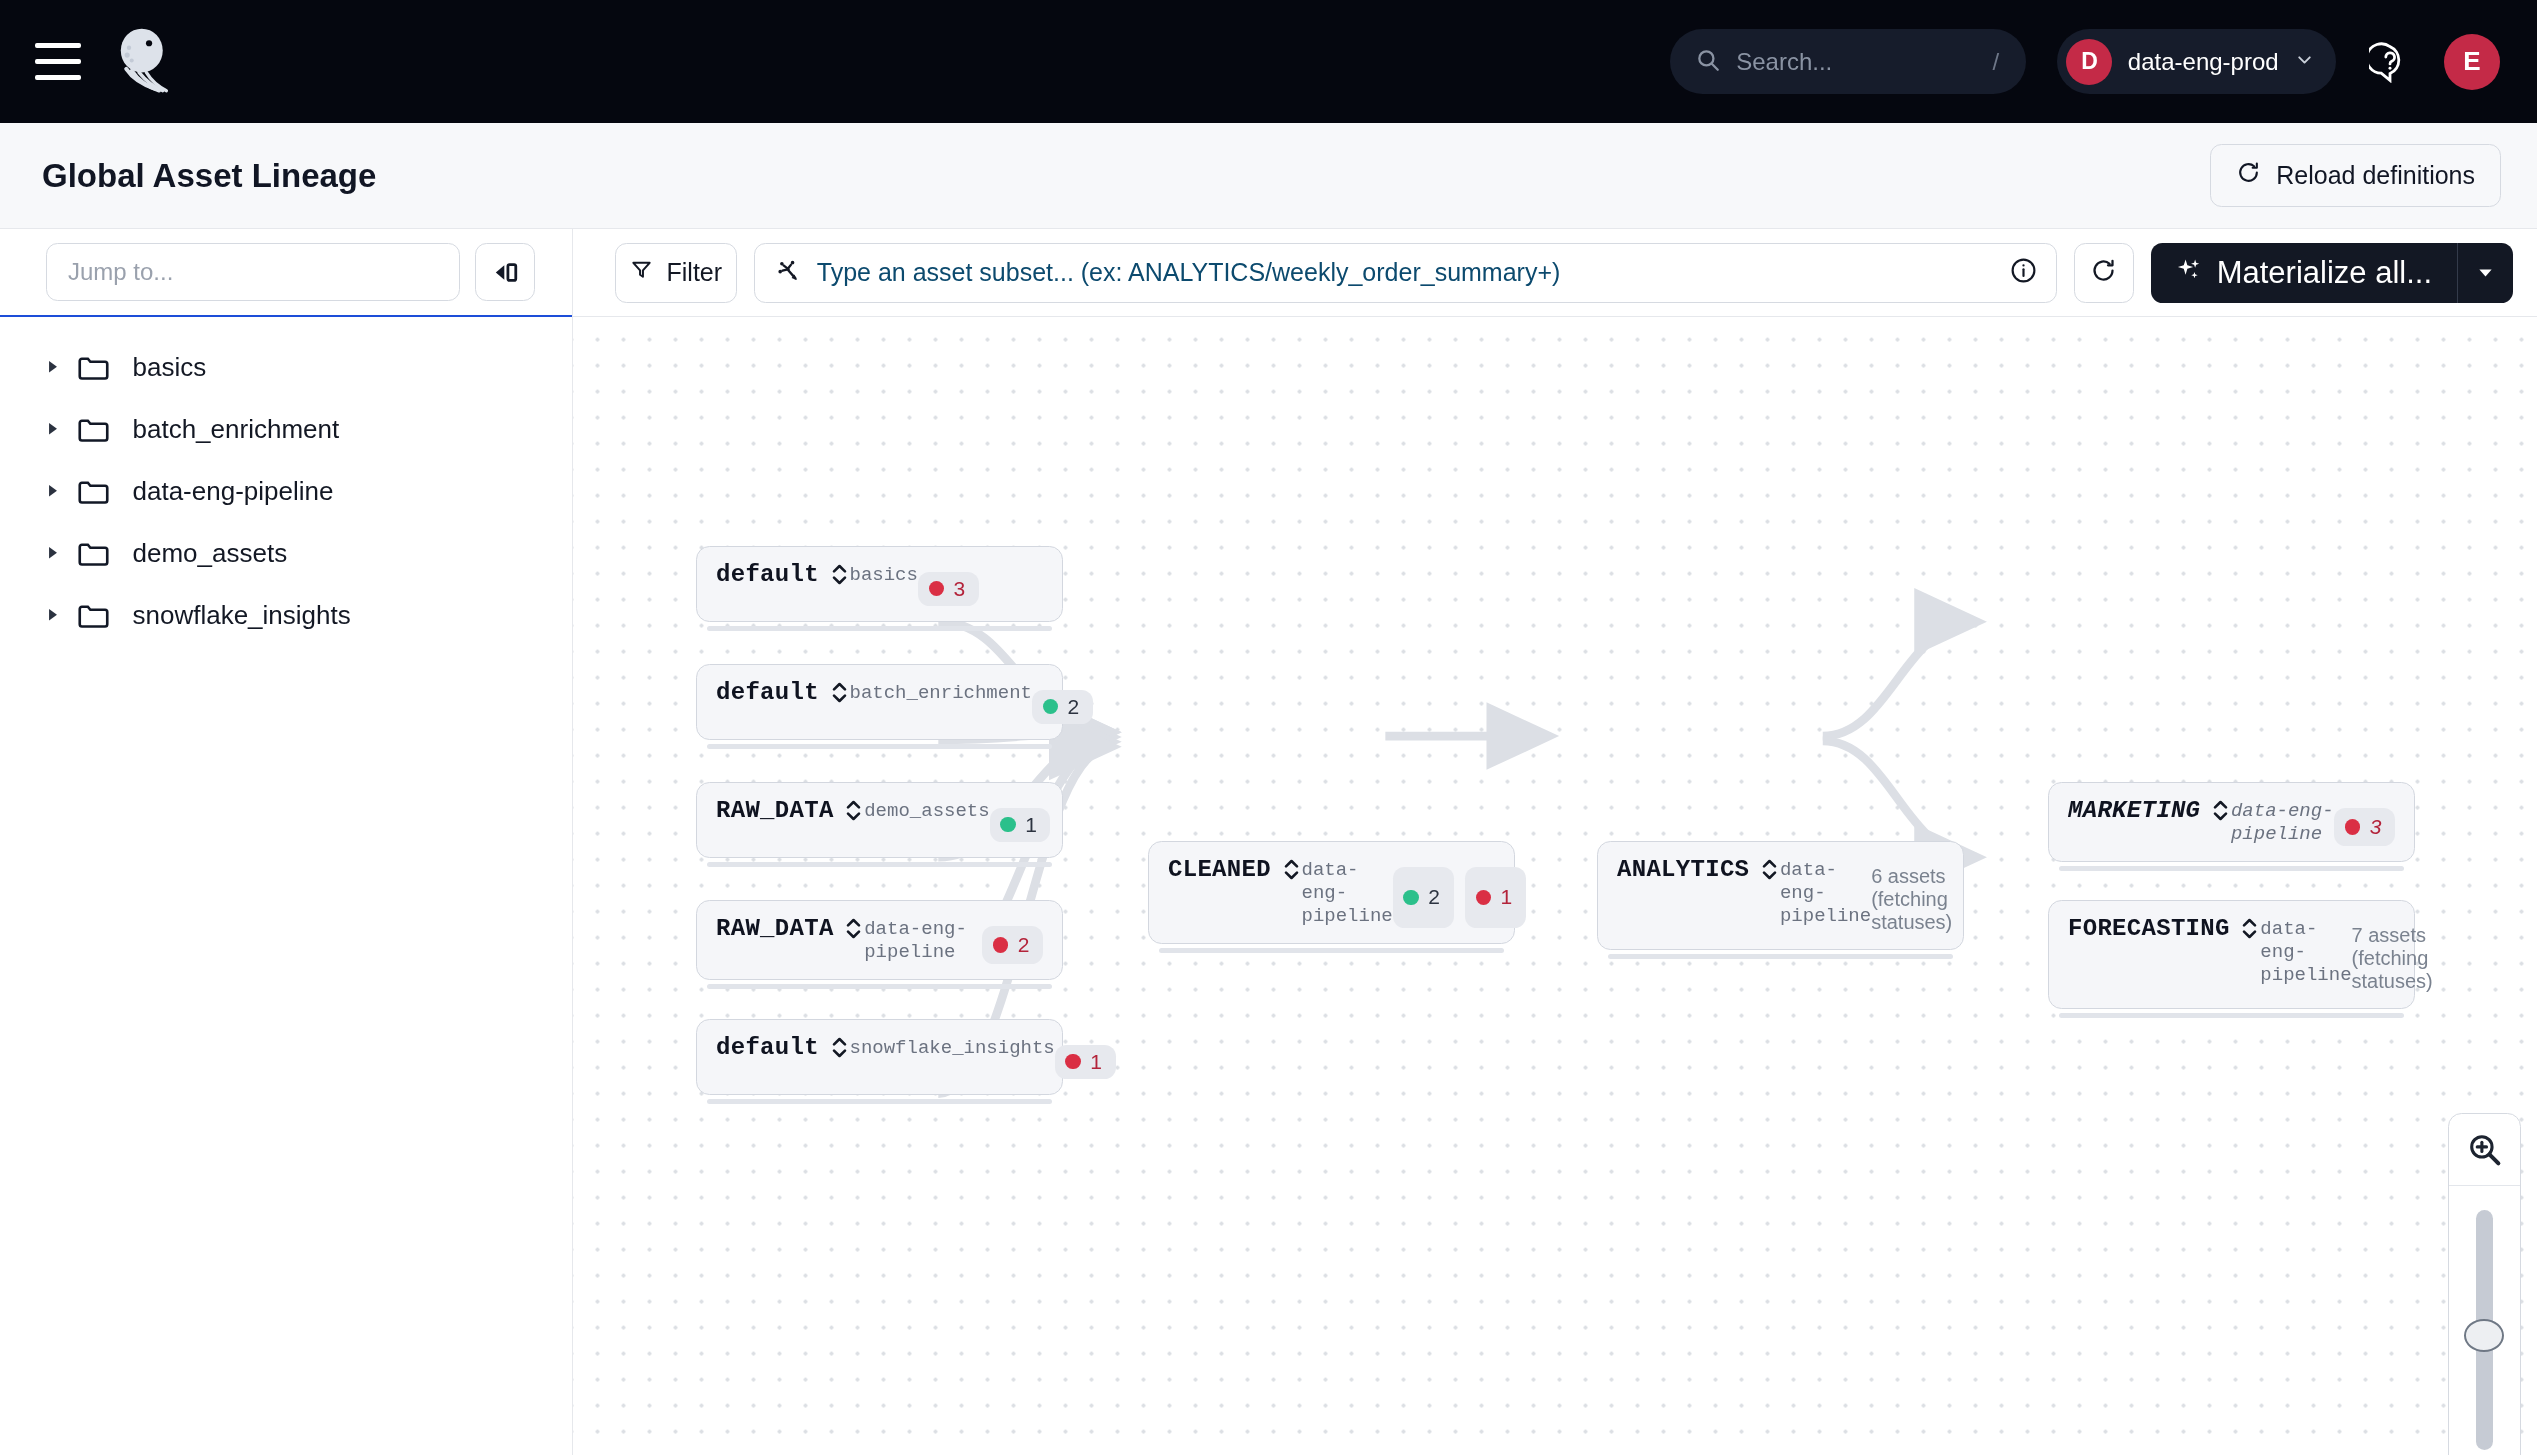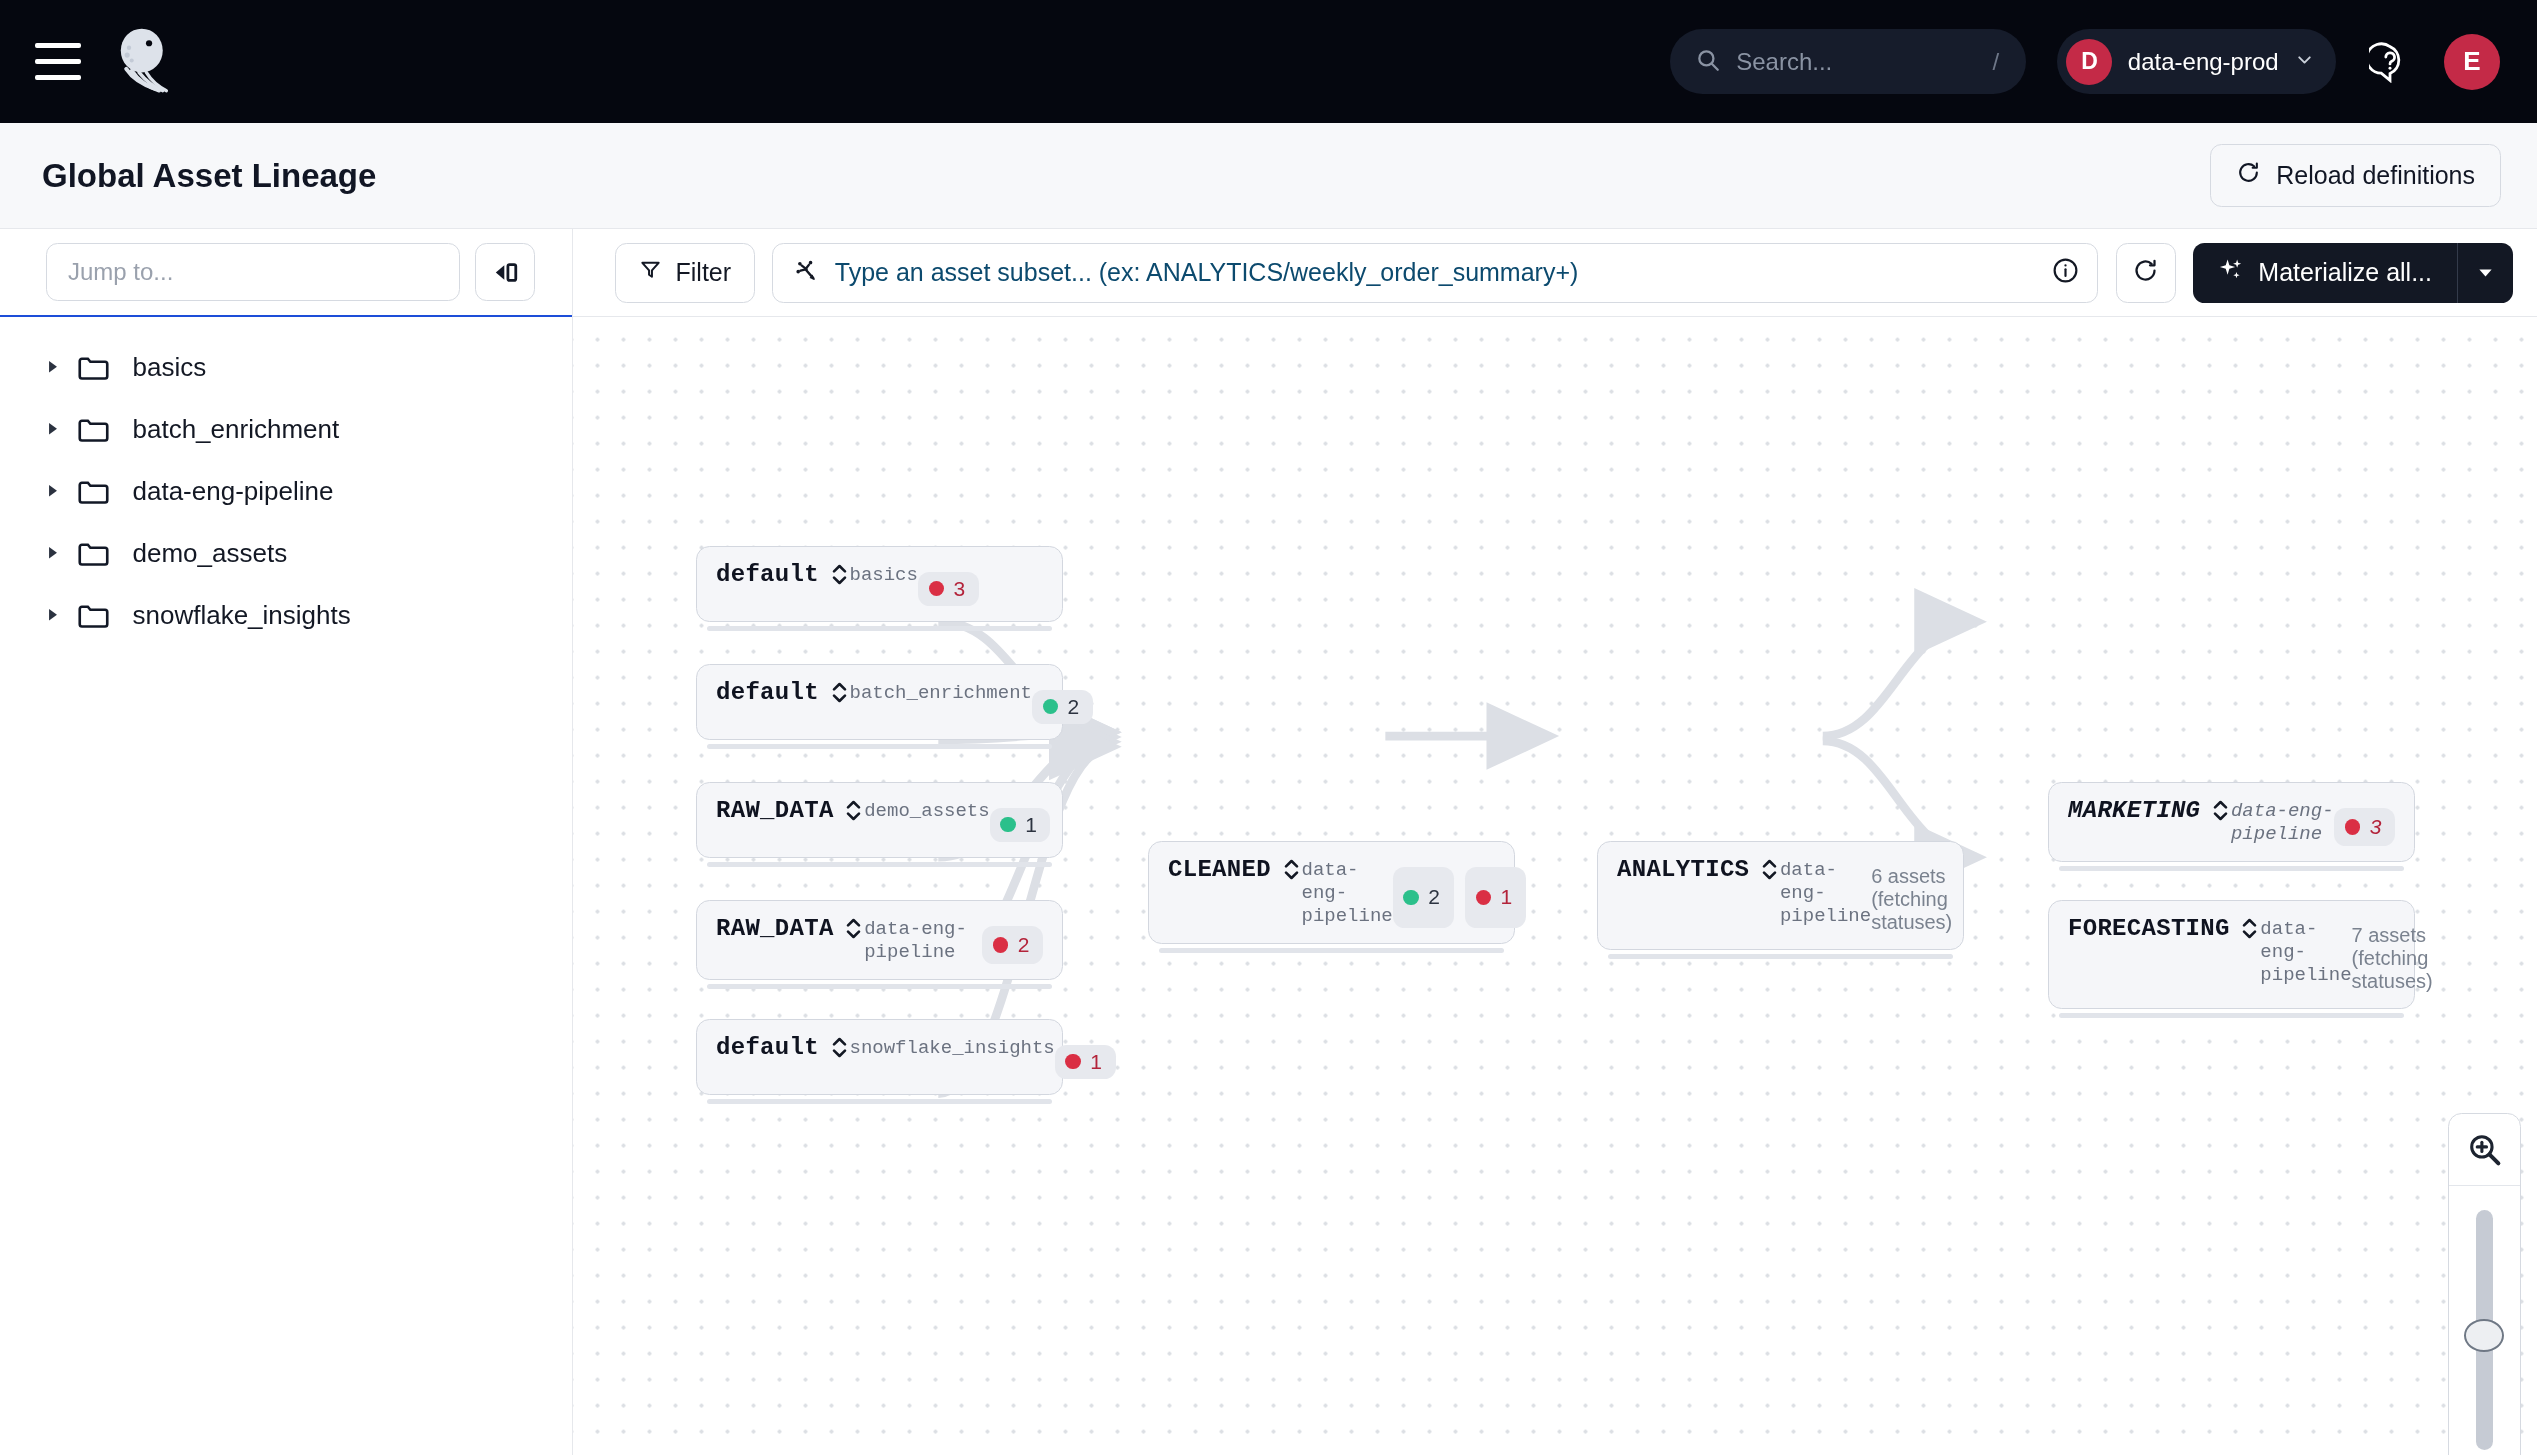--- a/index.html
+++ b/index.html
@@ -84,37 +84,37 @@
   .tree-label { font-size: 26px; color: #131824; margin-left: 11.5px; white-space: nowrap;}
 
   
   .main { flex: 1 1 auto; display: flex; flex-direction: column; min-width: 0; }
   .toolbar {
     height: 88px; flex: 0 0 88px; border-bottom: 1px solid #E6E8EC; background: #fff;
     display: flex; align-items: center; gap: 17.3px; padding: 0 25px 0 42px;
   }
   .filter-btn {
     height: 60px; border: 1px solid #D6DAE1; border-radius: 11.5px; background: #fff;
-    display: flex; align-items: center; gap: 13.5px; padding: 0 23px; cursor: pointer;
+    display: flex; align-items: center; gap: 13.5px; padding: 0 14px; cursor: pointer;
     font-size: 25px; color: #131824;
   }
   .subset-input {
     flex: 1 1 auto; height: 60px; border: 1px solid #D6DAE1; border-radius: 11.5px;
     background: #fff; display: flex; align-items: center; gap: 15.4px; padding: 0 17.3px 0 19px;
     min-width: 0;
   }
   .subset-input .ph { color: #0c4a6e; font-size: 25px; flex: 1 1 auto; white-space: nowrap; overflow: hidden;}
   .icon-btn {
     width: 60px; height: 60px; border: 1px solid #D6DAE1; border-radius: 11.5px; background: #fff;
     display: flex; align-items: center; justify-content: center; cursor: pointer; flex: 0 0 60px;
   }
   .mat-group { display: flex; align-items: stretch; height: 60px; border-radius: 11.5px;
     overflow: hidden; background: #131824; cursor: pointer; }
   .mat-main { display: flex; align-items: center; gap: 13.5px; padding: 0 25px;
-    color: #fff; font-size: 25px; white-space: nowrap;}
+    color: #fff; font-size: 31px; white-space: nowrap;}
   .mat-caret { width: 56px; display: flex; align-items: center; justify-content: center;
     border-left: 1px solid #343B4B; }
 
   
   .canvas { flex: 1 1 auto; position: relative; overflow: hidden; background: #fff;
     background-image: radial-gradient(#DCDFE4 2.1px, transparent 2.1px);
     background-size: 26px 26px; background-position: 11.5px 9.6px;
   }
   .edges { position: absolute; inset: 0; width: 100%; height: 100%; pointer-events: none; }
 

